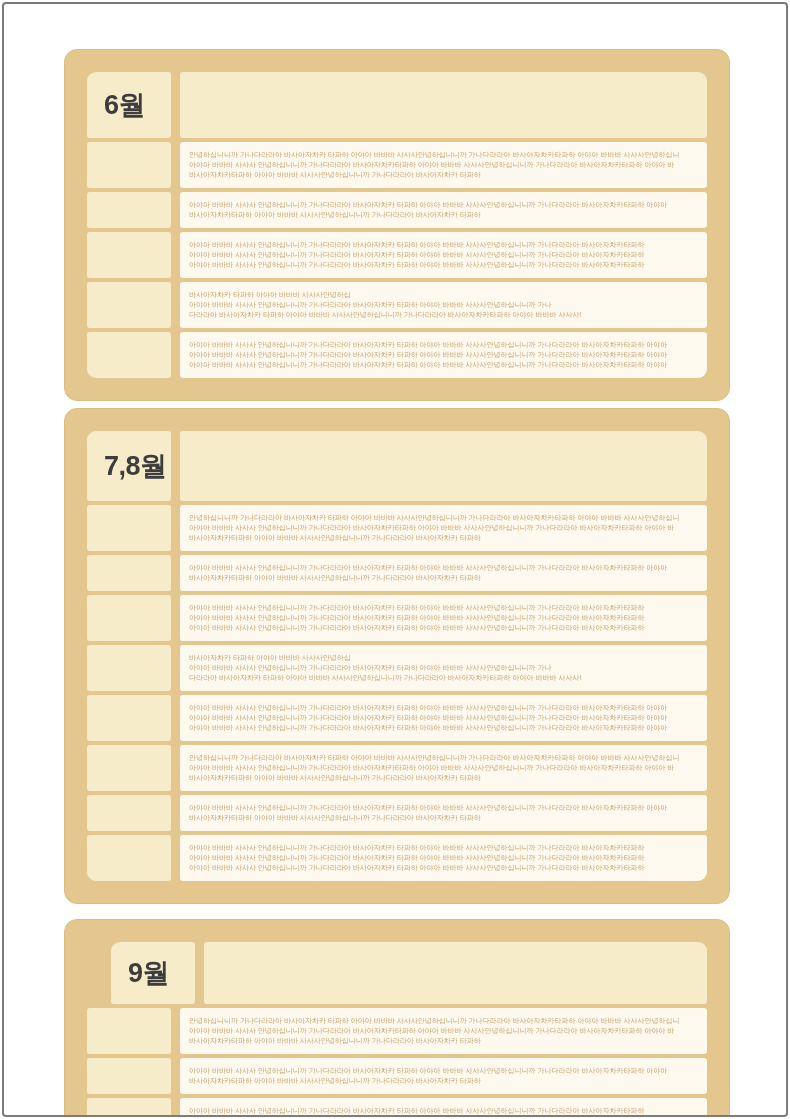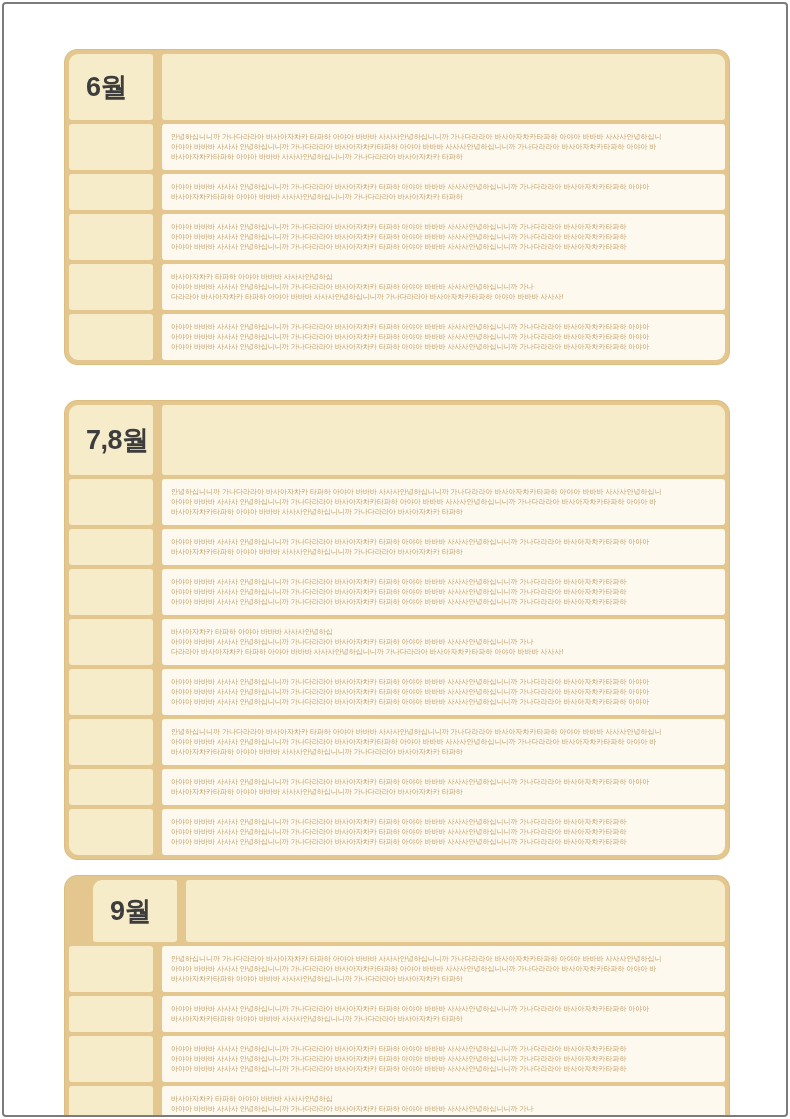--- a/index.html
+++ b/index.html
@@ -18,27 +18,27 @@
     overflow:hidden;
     position:relative;
   }
   .month-section{
     box-sizing:border-box;
     width:666px;
     margin-left:60px;
     background:#e3c78f;
     border:1px solid #dcbd81;
     border-radius:13px;
-    padding:4px;
+    padding:22px;
     display:flex;
     flex-direction:column;
     row-gap:4px;
   }
   .sec-1{margin-top:45px;}
-  .sec-2{margin-top:35px;}
+  .sec-2{margin-top:7px;}
   .sec-3{margin-top:15px;}
   .row{
     display:grid;
     grid-template-columns:84px 1fr;
     column-gap:9px;
   }
   .cell{
     border-radius:3px;
     overflow:hidden;
   }

